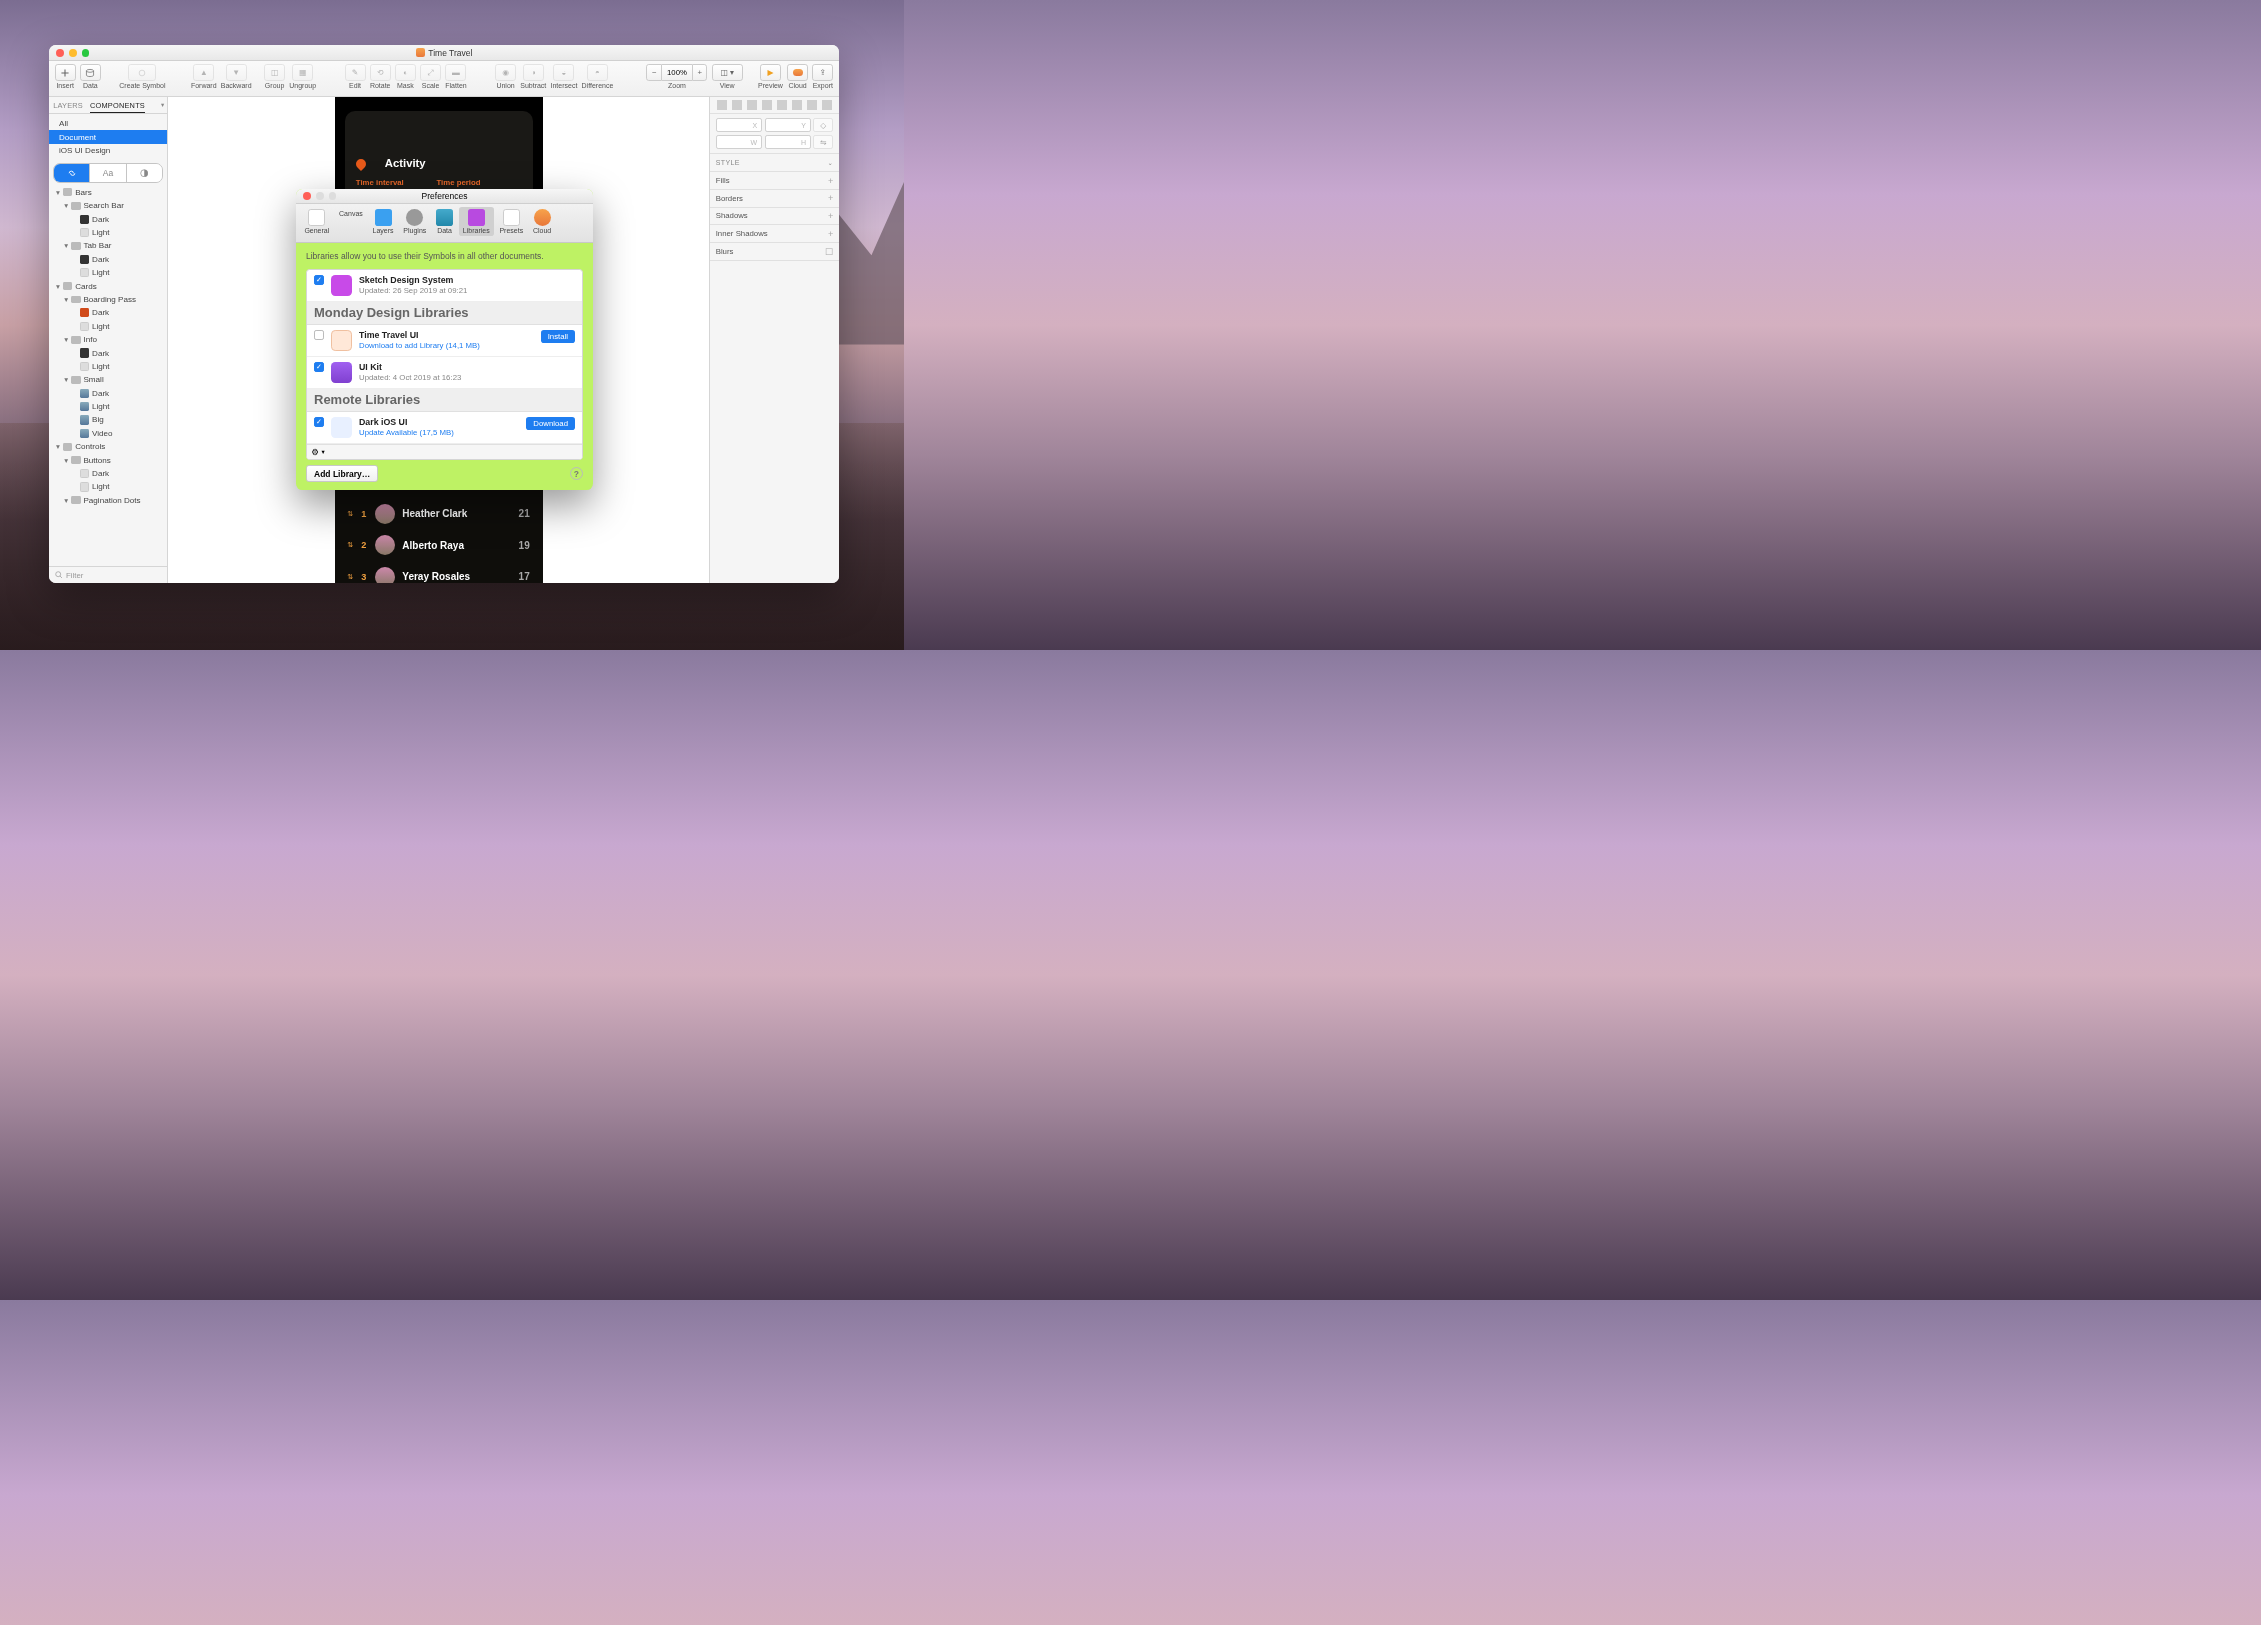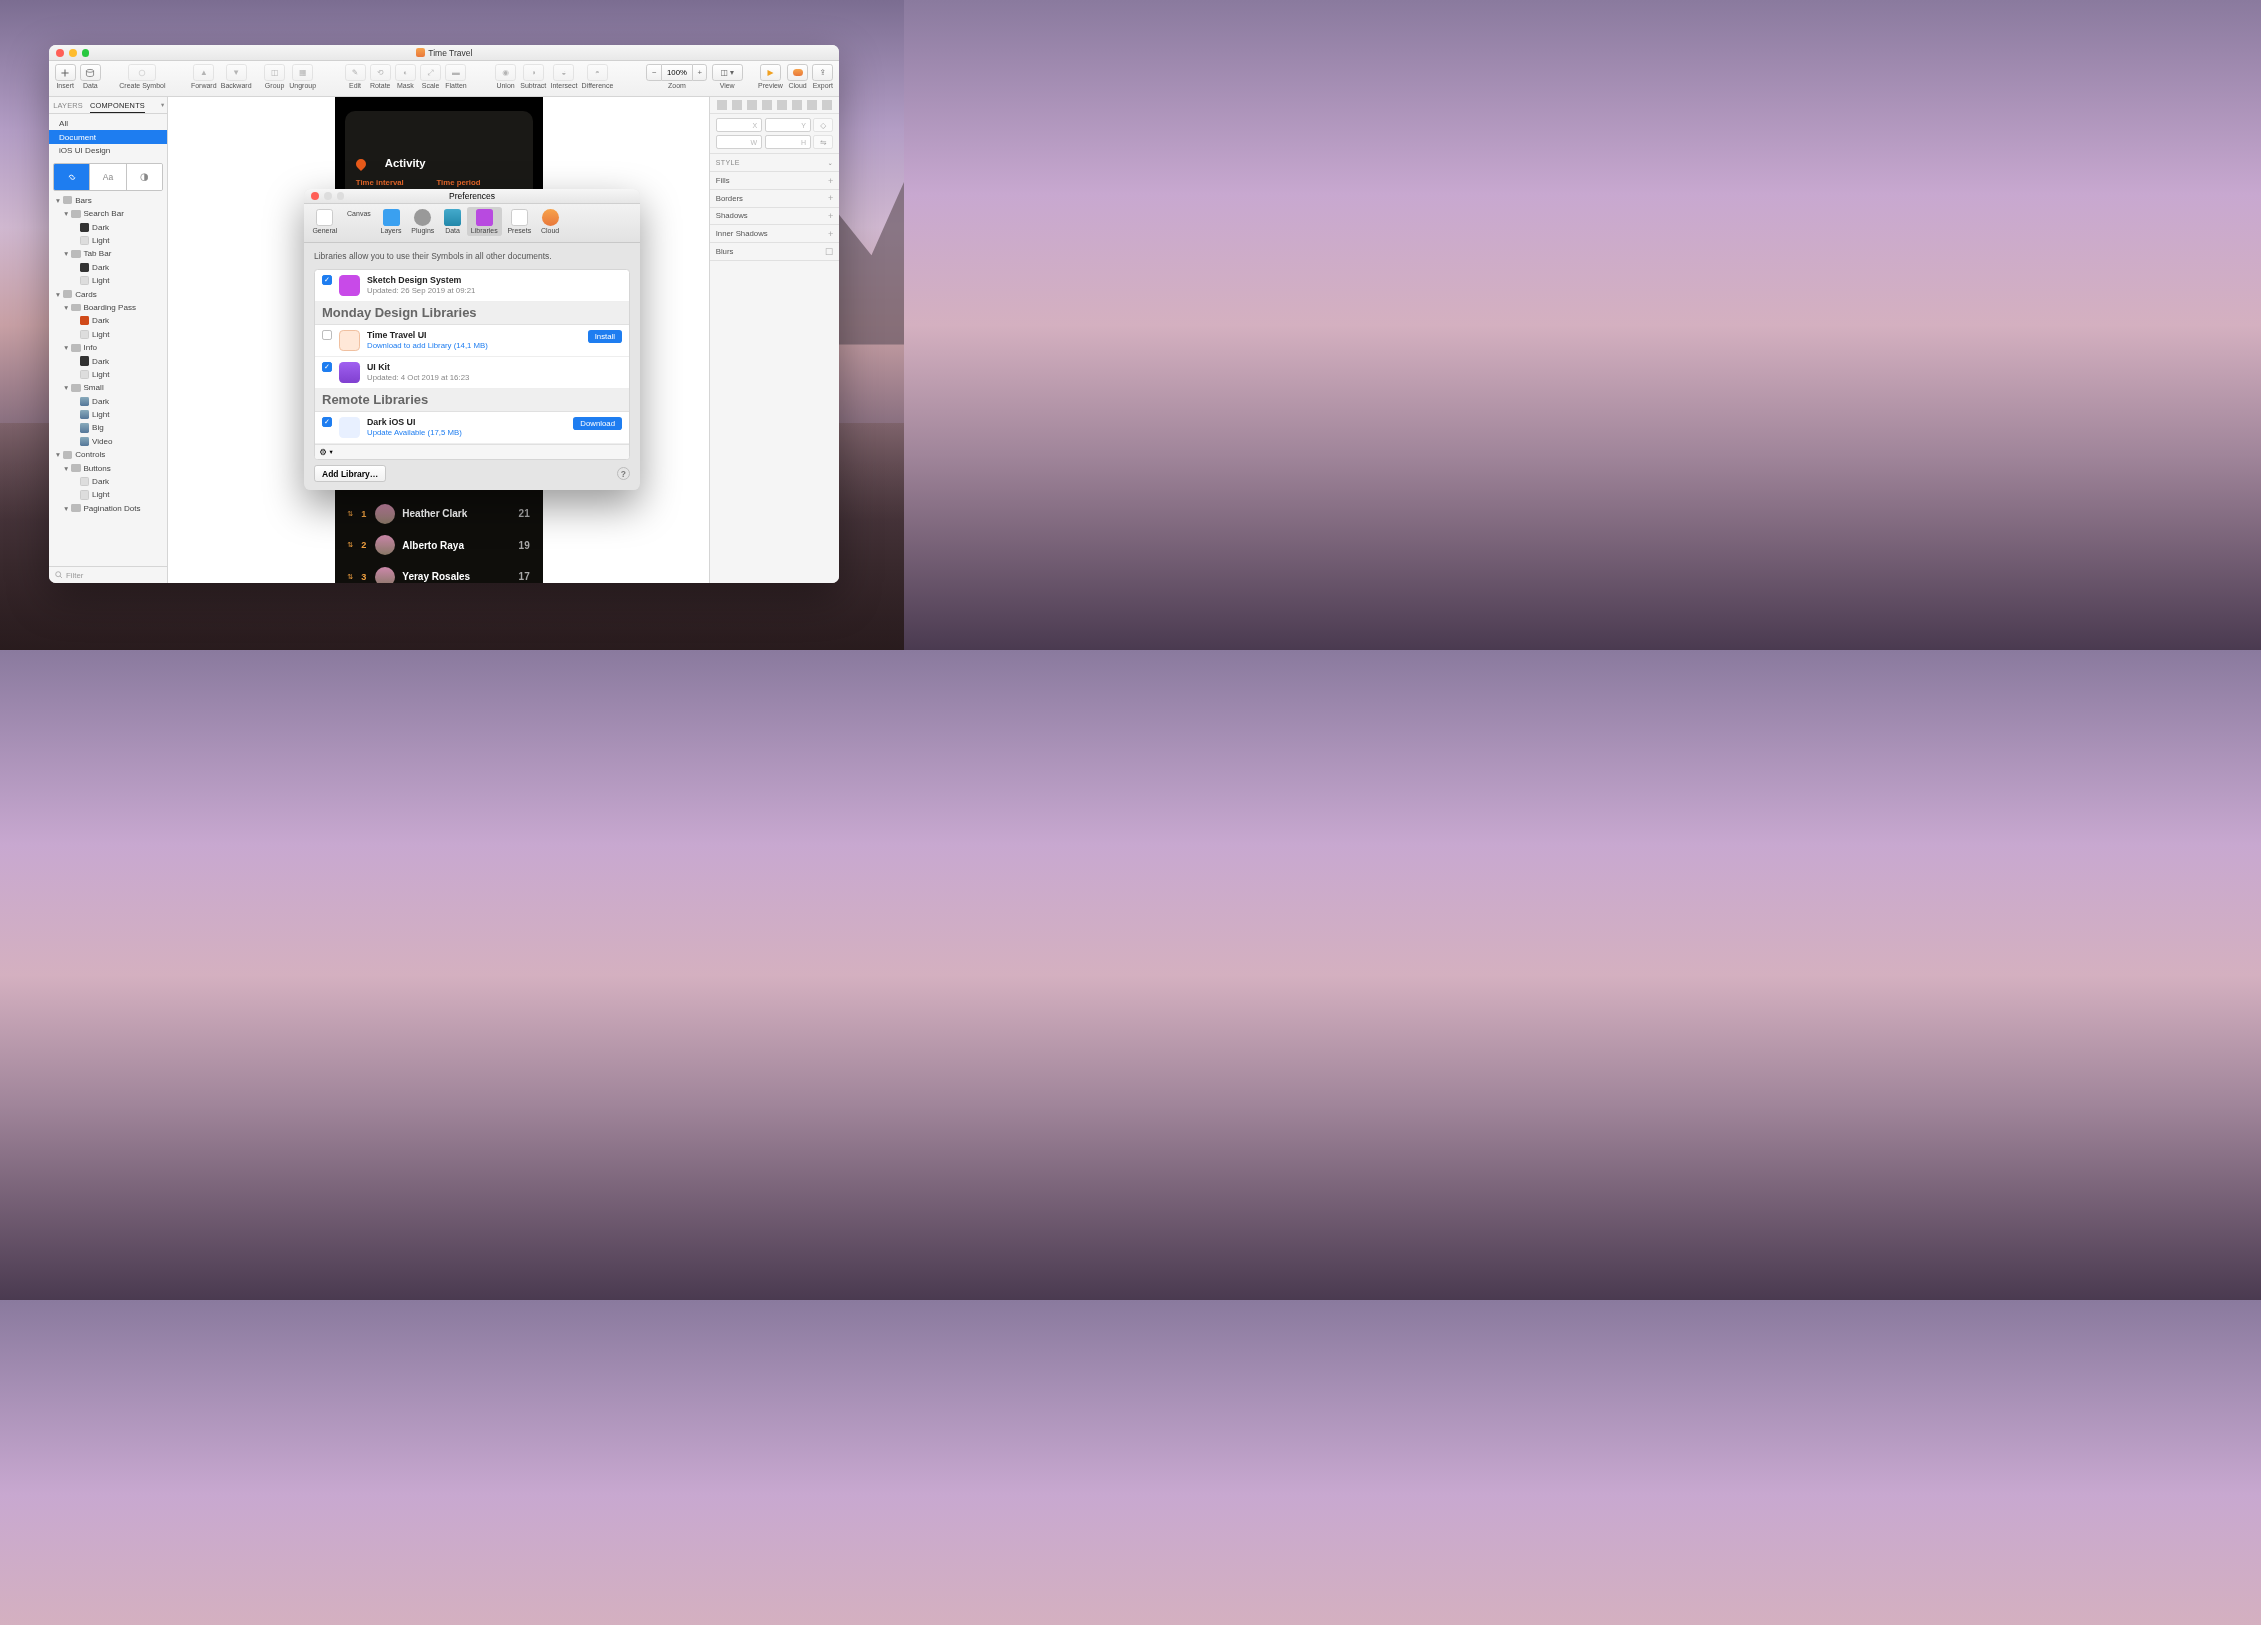--- a/index.html
+++ b/index.html
@@ -34,21 +34,21 @@
 
 .body { flex:1; display:flex; overflow:hidden; }
 .sidebar { width:119px; background:#f5f5f5; border-right:0.7px solid #d5d5d5; display:flex; flex-direction:column; font-size:8.1px; color:#444; overflow-y:auto; }
 .tabs { display:flex; height:17px; border-bottom:0.7px solid #d5d5d5; align-items:center; padding:0 4.2px; gap:7px; }
 .tabs .tab { font-size:7.4px; letter-spacing:0.2px; color:#888; cursor:pointer; }
 .tabs .tab.active { color:#222; border-bottom:1.4px solid #222; padding-bottom:2.8px; margin-bottom:-3.5px; }
 .tabs .gear { margin-left:auto; width:10px; height:10px; opacity:0.5; }
 .scope { display:flex; flex-direction:column; padding:2.8px 0; }
 .scope .item { height:13.4px; display:flex; align-items:center; padding-left:10px; font-size:8.1px; }
 .scope .item.active { background:#1e7df0; color:#fff; }
-.seg3 { display:flex; margin:2.8px 4.2px; height:28px; border:0.7px solid #c5c5c5; border-radius:2px; overflow:hidden; }
+.seg3 { display:flex; margin:2.8px 4.2px; height:20px; border:0.7px solid #c5c5c5; border-radius:7px; overflow:hidden; }
 .seg3 div { flex:1; display:flex; align-items:center; justify-content:center; background:#fff; font-size:8.5px; color:#888; border-right:0.7px solid #c5c5c5; }
 .seg3 div:last-child { border-right:none; }
 .seg3 div.active { background:#1e7df0; color:#fff; }
 .tree { flex:1; overflow-y:auto; padding-bottom:4.2px; }
 .tree-row { display:flex; align-items:center; height:13.4px; padding-left:5.7px; gap:2.8px; cursor:default; }
 .tree-row .disc { width:5.7px; font-size:6.4px; color:#777; }
 .tree-row .fico { width:9.2px; height:7.8px; background:#bbb; border-radius:1.4px; }
 .tree-row .lbl { font-size:8.1px; }
 .tree-row.l1 { padding-left:5.7px; }
 .tree-row.l2 { padding-left:14px; }
@@ -85,21 +85,21 @@
 .insp-align div { width:10px; height:10px; opacity:0.35; background:#888; }
 .insp-pos { padding:4.2px 5.7px; display:grid; grid-template-columns:1fr 1fr 20px; gap:2.8px; border-bottom:0.7px solid #e0e0e0; }
 .insp-pos .fld { height:14px; border:0.7px solid #d0d0d0; border-radius:2.1px; background:#fff; display:flex; align-items:center; justify-content:flex-end; padding:0 3.5px; font-size:7px; color:#bbb; }
 .insp-pos .i { height:14px; border:0.7px solid #d0d0d0; border-radius:2.1px; background:#fff; display:flex; align-items:center; justify-content:center; opacity:0.5; }
 .insp-sec { height:17.7px; border-bottom:0.7px solid #e0e0e0; display:flex; align-items:center; padding:0 5.7px; justify-content:space-between; }
 .insp-sec .plus { font-size:9.2px; color:#aaa; }
 .insp-sec.hdr { font-size:7px; letter-spacing:0.4px; color:#888; text-transform:uppercase; }
 .insp-sec.hdr .caret { font-size:6.4px; }
 
 
-.pref { position:absolute; left:304px; top:189px; width:336px; background:#e5e5e5; border-radius:6.4px; box-shadow:0 15.5px 39px rgba(0,0,0,0.4); overflow:hidden; }
+.pref { position:absolute; left:296px; top:189px; width:297px; background:#bef264; border-radius:6.4px; box-shadow:0 15.5px 39px rgba(0,0,0,0.4); overflow:hidden; }
 .pref-title { height:15px; background:linear-gradient(#f6f6f6,#e6e6e6); border-bottom:0.7px solid #cfcfcf; display:flex; align-items:center; justify-content:center; font-size:8.5px; position:relative; }
 .pref-title .traffic { position:absolute; left:0; }
 .pref-tb { height:39px; background:linear-gradient(#f2f2f2,#e2e2e2); border-bottom:0.7px solid #c8c8c8; display:flex; align-items:flex-start; padding:2.8px 4.2px 0 4.2px; gap:1.4px; }
 .pref-tab { display:flex; flex-direction:column; align-items:center; padding:2.1px 4.2px 1.4px 4.2px; border-radius:2.8px; gap:1.4px; }
 .pref-tab.active { background:#d0d0d0; }
 .pref-tab .pi { width:17px; height:17px; border-radius:2.8px; }
 .pref-tab .pl { font-size:7px; color:#444; }
 .pi.general{background:#fff;border:0.7px solid #ccc;} .pi.canvas{background:#5cc23a;} .pi.layers{background:#3aa0f0;} .pi.plugins{background:#999;border-radius:50%;} .pi.data{background:linear-gradient(#4ac,#28a);border-radius:2.8px;} .pi.libs{background:#b84ae0;} .pi.presets{background:#fff;border:0.7px solid #ccc;} .pi.cloud{background:linear-gradient(#f7a34b,#e8773a);border-radius:50%;}
 .pref-desc { padding:7.8px 10px; font-size:8.5px; color:#555; }
 .lib-list { background:#fff; margin:0 10px; border:0.7px solid #d5d5d5; border-radius:3.5px; overflow:hidden; }

